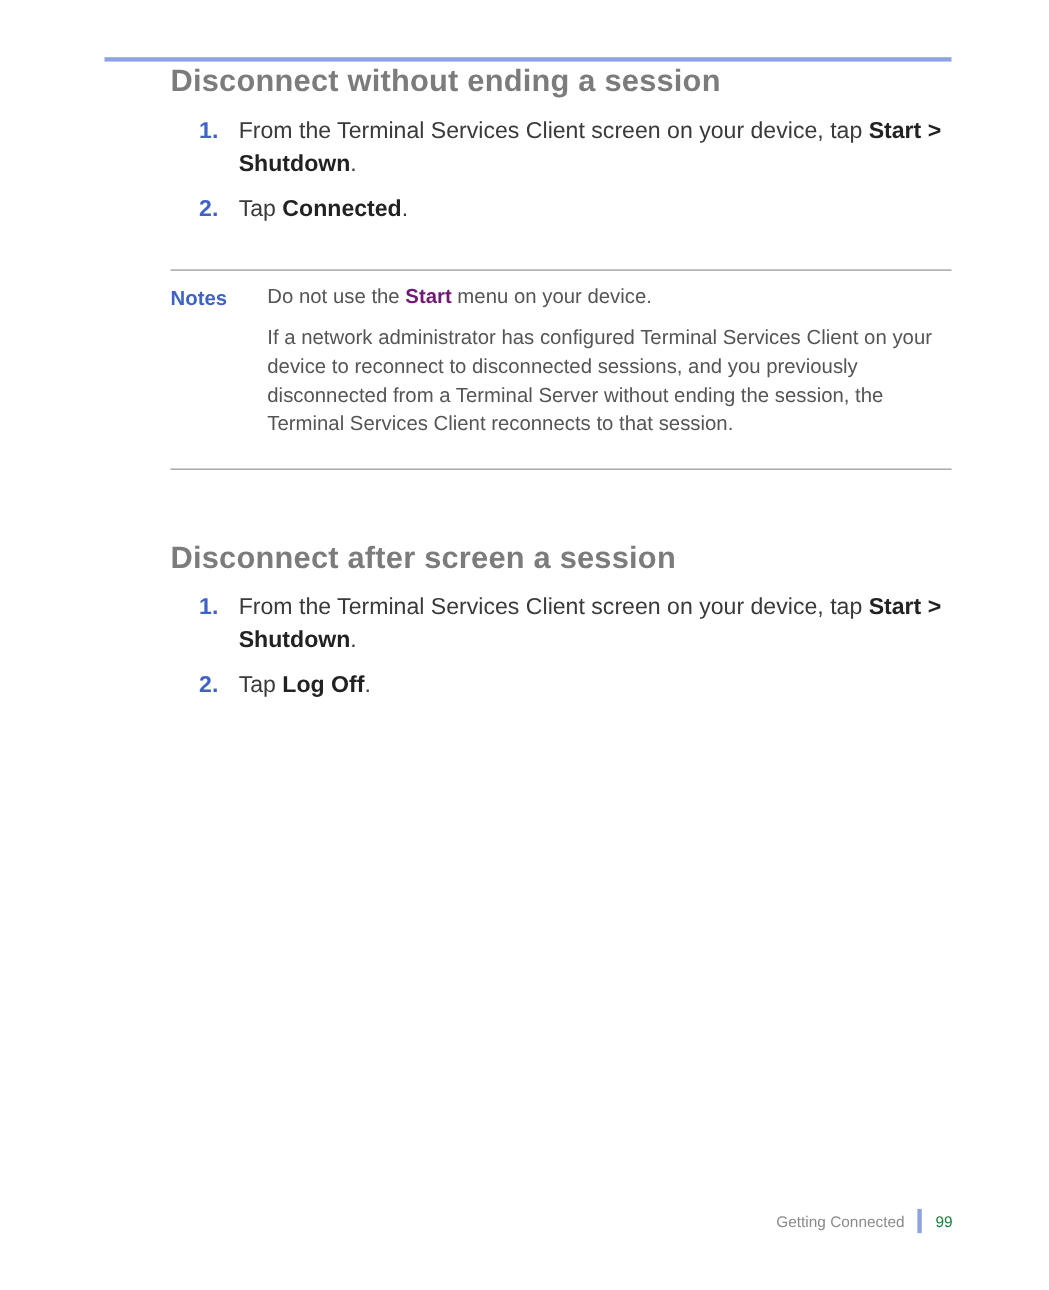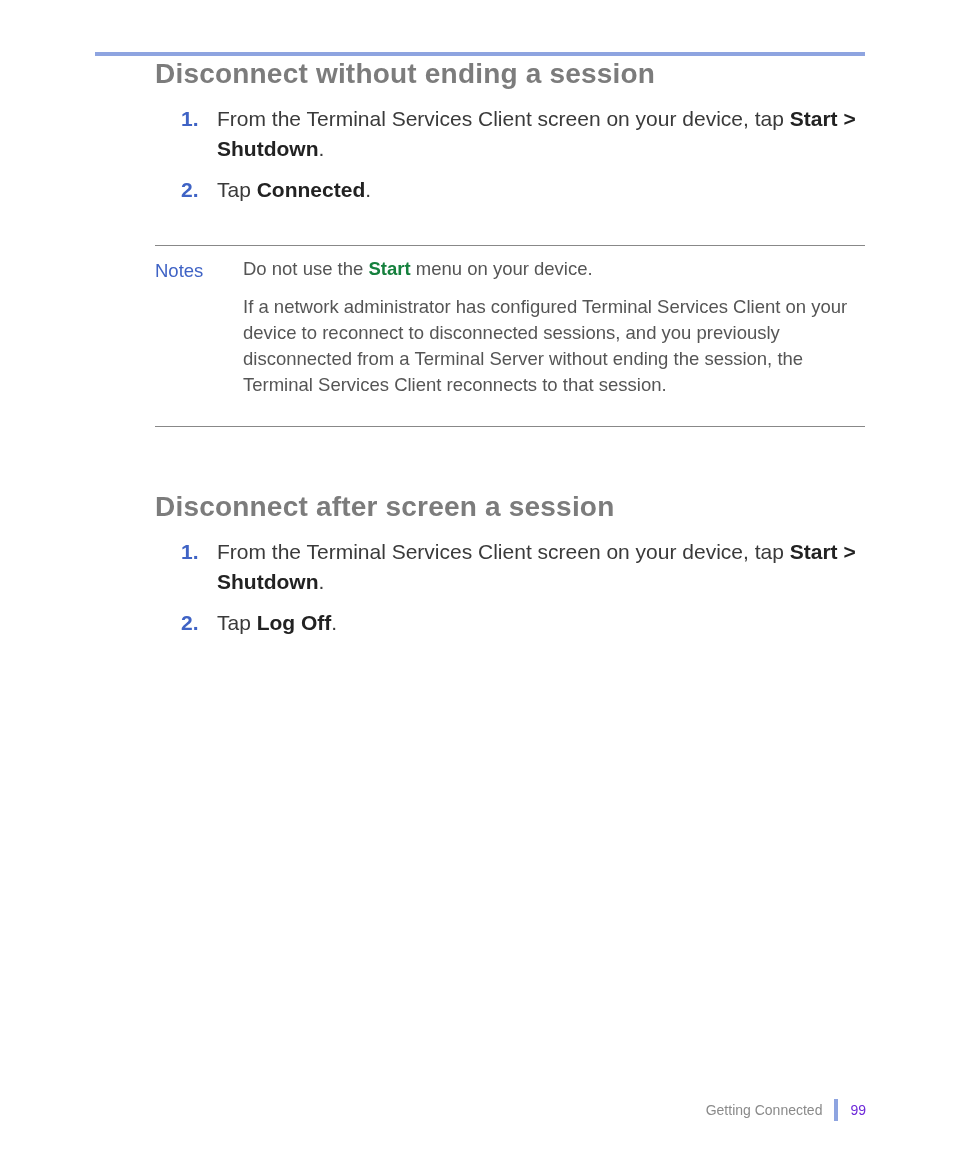--- a/index.html
+++ b/index.html
@@ -62,49 +62,49 @@
     font-size: 18.5px;
     line-height: 1.4;
     color: #555;
   }
   .notes-row {
     display: flex;
     gap: 18px;
   }
   .notes-label {
     flex: 0 0 70px;
-    font-weight: normal;
+    font-weight: bold;
     color: #3f63c5;
     padding-top: 2px;
   }
   .notes-body p {
     margin: 0 0 12px 0;
   }
   .notes-body p:last-child { margin-bottom: 12px; }
-  .notes-body b { color: #15803d; }
+  .notes-body b { color: #701a75; }
   .section-gap {
     height: 64px;
   }
   .footer {
     position: absolute;
     bottom: 52px;
     right: 88px;
     font-size: 14px;
     color: #8a8a8a;
     display: flex;
     align-items: center;
     gap: 12px;
   }
   .footer-sep {
     width: 4px;
     height: 22px;
     background: #8ea4e0;
   }
   .footer .page-num {
-    color: #6d28d9;
+    color: #15803d;
   }
 </style>
 </head>
 <body>
 
 <div class="top-rule"></div>
 
 <div class="content">
 
   <h2 class="section-heading">Disconnect without ending a session</h2>

